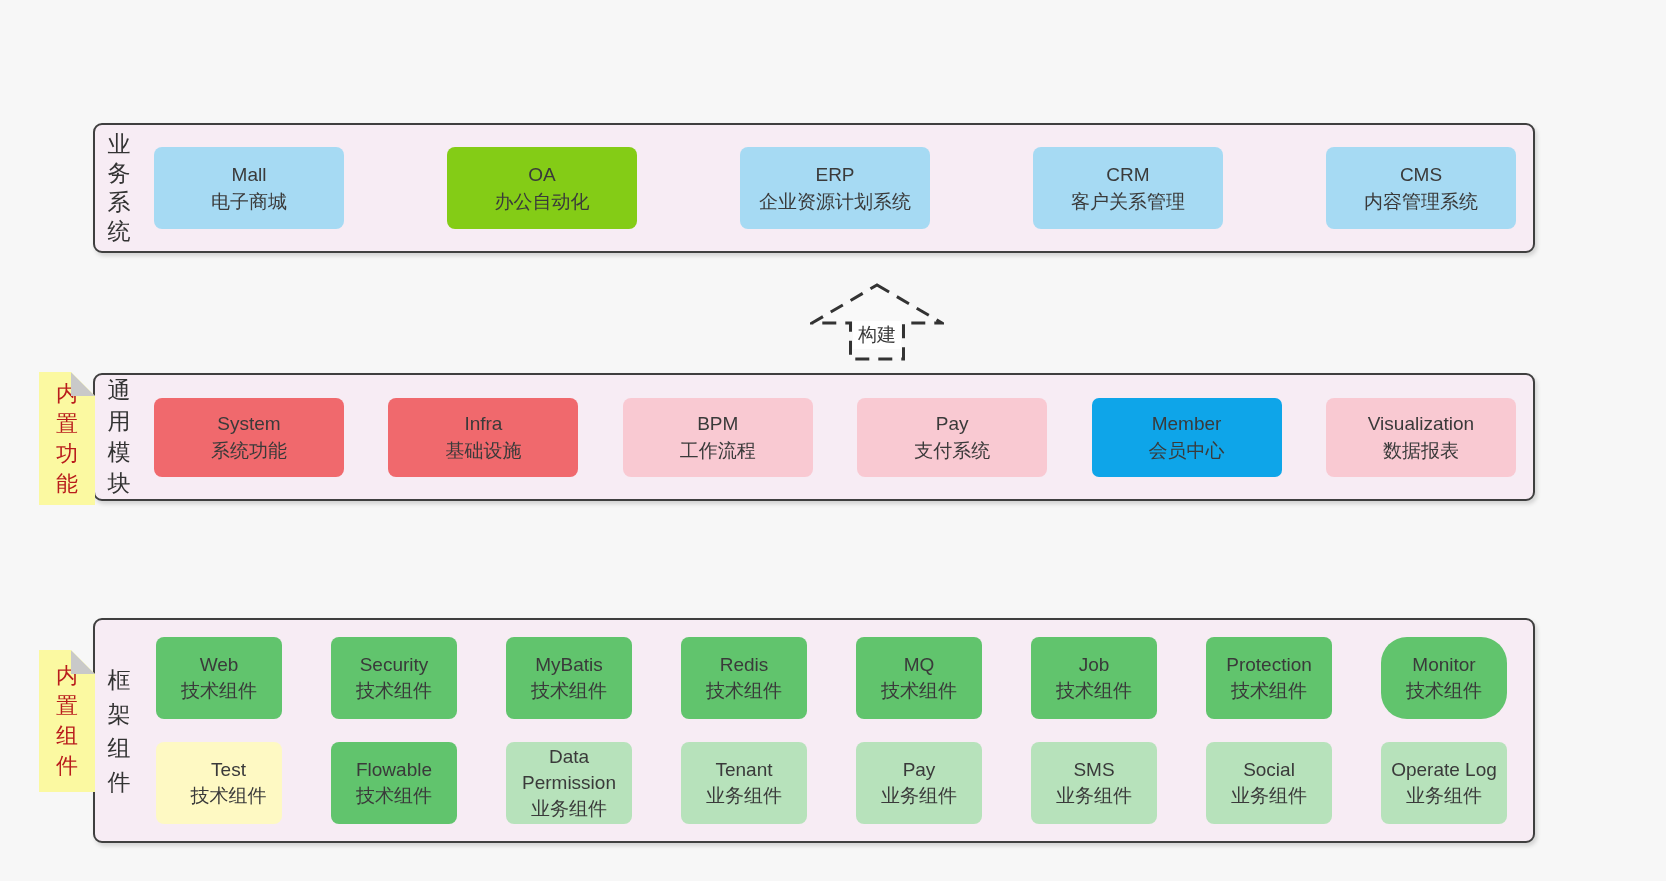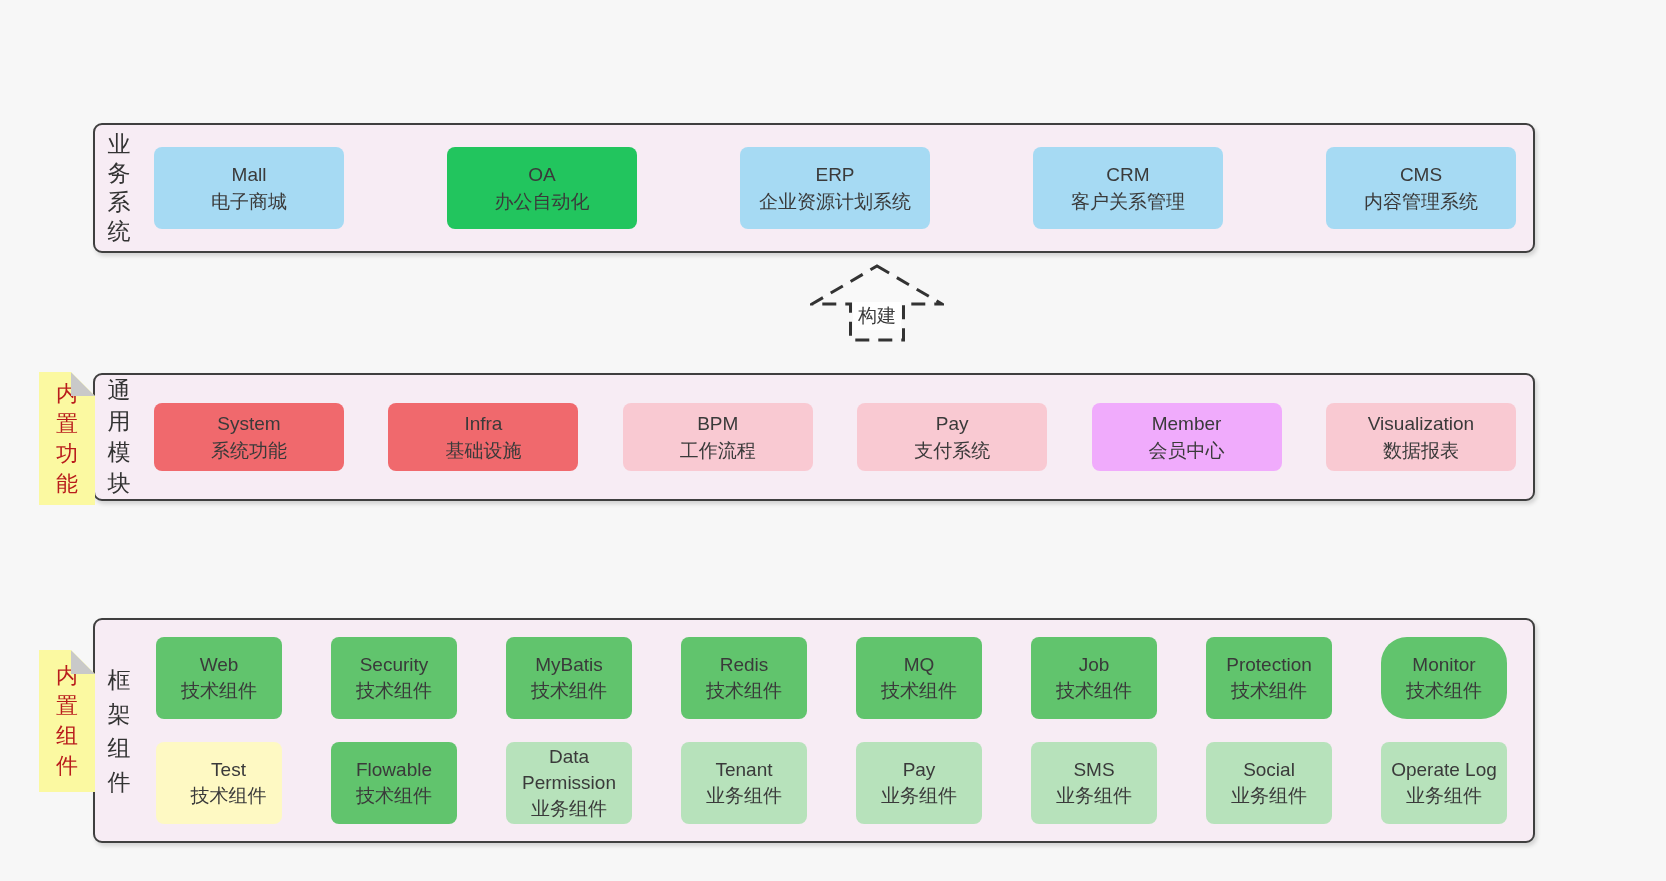--- a/index.html
+++ b/index.html
@@ -36,21 +36,21 @@
   }
   .band3 .rows { left:61px; right:26px; }
   .row { display:flex; justify-content:space-between; }
 
   
   .card {
     width:190px; height:82px; border-radius:8px; box-sizing:border-box;
     display:flex; flex-direction:column; align-items:center; justify-content:center;
     text-align:center; font-size:19px; line-height:27px; color:#3a3a3a; padding:2px 4px;
   }
-  .band2 .card { height:68px; }
+  .band2 .card { height:79px; }
   .band3 .card { width:126px; height:82px; line-height:26px; padding:0 3px; }
   .card-title, .card-subtitle { display:block; }
 
   
   .note {
     position:absolute; width:56px; background:#fbf9a1;
     display:flex; align-items:center; justify-content:center;
     clip-path: polygon(0 0, calc(100% - 24px) 0, 100% 24px, 100% 100%, 0 100%);
   }
   .note-build { left:-56px; top:-3px; height:133px; }
@@ -59,21 +59,21 @@
     position:absolute; top:0; right:0; width:24px; height:24px;
     background:#c9c9c9; clip-path:polygon(0 0, 100% 100%, 0 100%);
   }
   .note span {
     display:block; width:23px; text-align:center; word-break:break-all;
     font-size:22px; line-height:30px; color:#b91c1c; position:relative;
   }
 
   
   .arrow { position:absolute; width:134px; height:78px; }
-  .arrow1 { left:810px; top:264px; }
+  .arrow1 { left:810px; top:283px; }
   .arrow2 { left:823px; top:518px; }
   .arrow svg { display:block; width:134px; height:78px; }
   .arrow .lbl {
     position:absolute; left:67px; top:52px; transform:translate(-50%,-50%);
     background:#ffffff; padding:1px 5px; font-size:19px; color:#3a3a3a;
     white-space:nowrap;
   }
 </style>
 </head>
 <body>
@@ -83,21 +83,21 @@
   <section class="band band1" style="background: rgb(247, 236, 244); border-color: rgb(63, 63, 63);">
     <div class="vlabel">
       <span>业务系统</span>
     </div>
     <div class="rows">
       <div class="row">
           <div class="card" style="background: rgb(166, 218, 243);">
     <span class="card-title">Mall</span>
     <span class="card-subtitle">电子商城</span>
   </div>
-          <div class="card" style="background: #22c55e;">
+          <div class="card" style="background: #84cc16;">
     <span class="card-title">OA</span>
     <span class="card-subtitle">办公自动化</span>
   </div>
           <div class="card" style="background: rgb(166, 218, 243);">
     <span class="card-title">ERP</span>
     <span class="card-subtitle">企业资源计划系统</span>
   </div>
           <div class="card" style="background: rgb(166, 218, 243);">
     <span class="card-title">CRM</span>
     <span class="card-subtitle">客户关系管理</span>
@@ -136,21 +136,21 @@
     <span class="card-subtitle">基础设施</span>
   </div>
           <div class="card" style="background: rgb(249, 201, 210);">
     <span class="card-title">BPM</span>
     <span class="card-subtitle">工作流程</span>
   </div>
           <div class="card" style="background: rgb(249, 201, 210);">
     <span class="card-title">Pay</span>
     <span class="card-subtitle">支付系统</span>
   </div>
-          <div class="card" style="background: #f0abfc;">
+          <div class="card" style="background: #0ea5e9; border-radius: 7px;">
     <span class="card-title">Member</span>
     <span class="card-subtitle">会员中心</span>
   </div>
           <div class="card" style="background: rgb(249, 201, 210);">
     <span class="card-title">Visualization</span>
     <span class="card-subtitle">数据报表</span>
   </div>
         </div>
     </div>
   </section>

